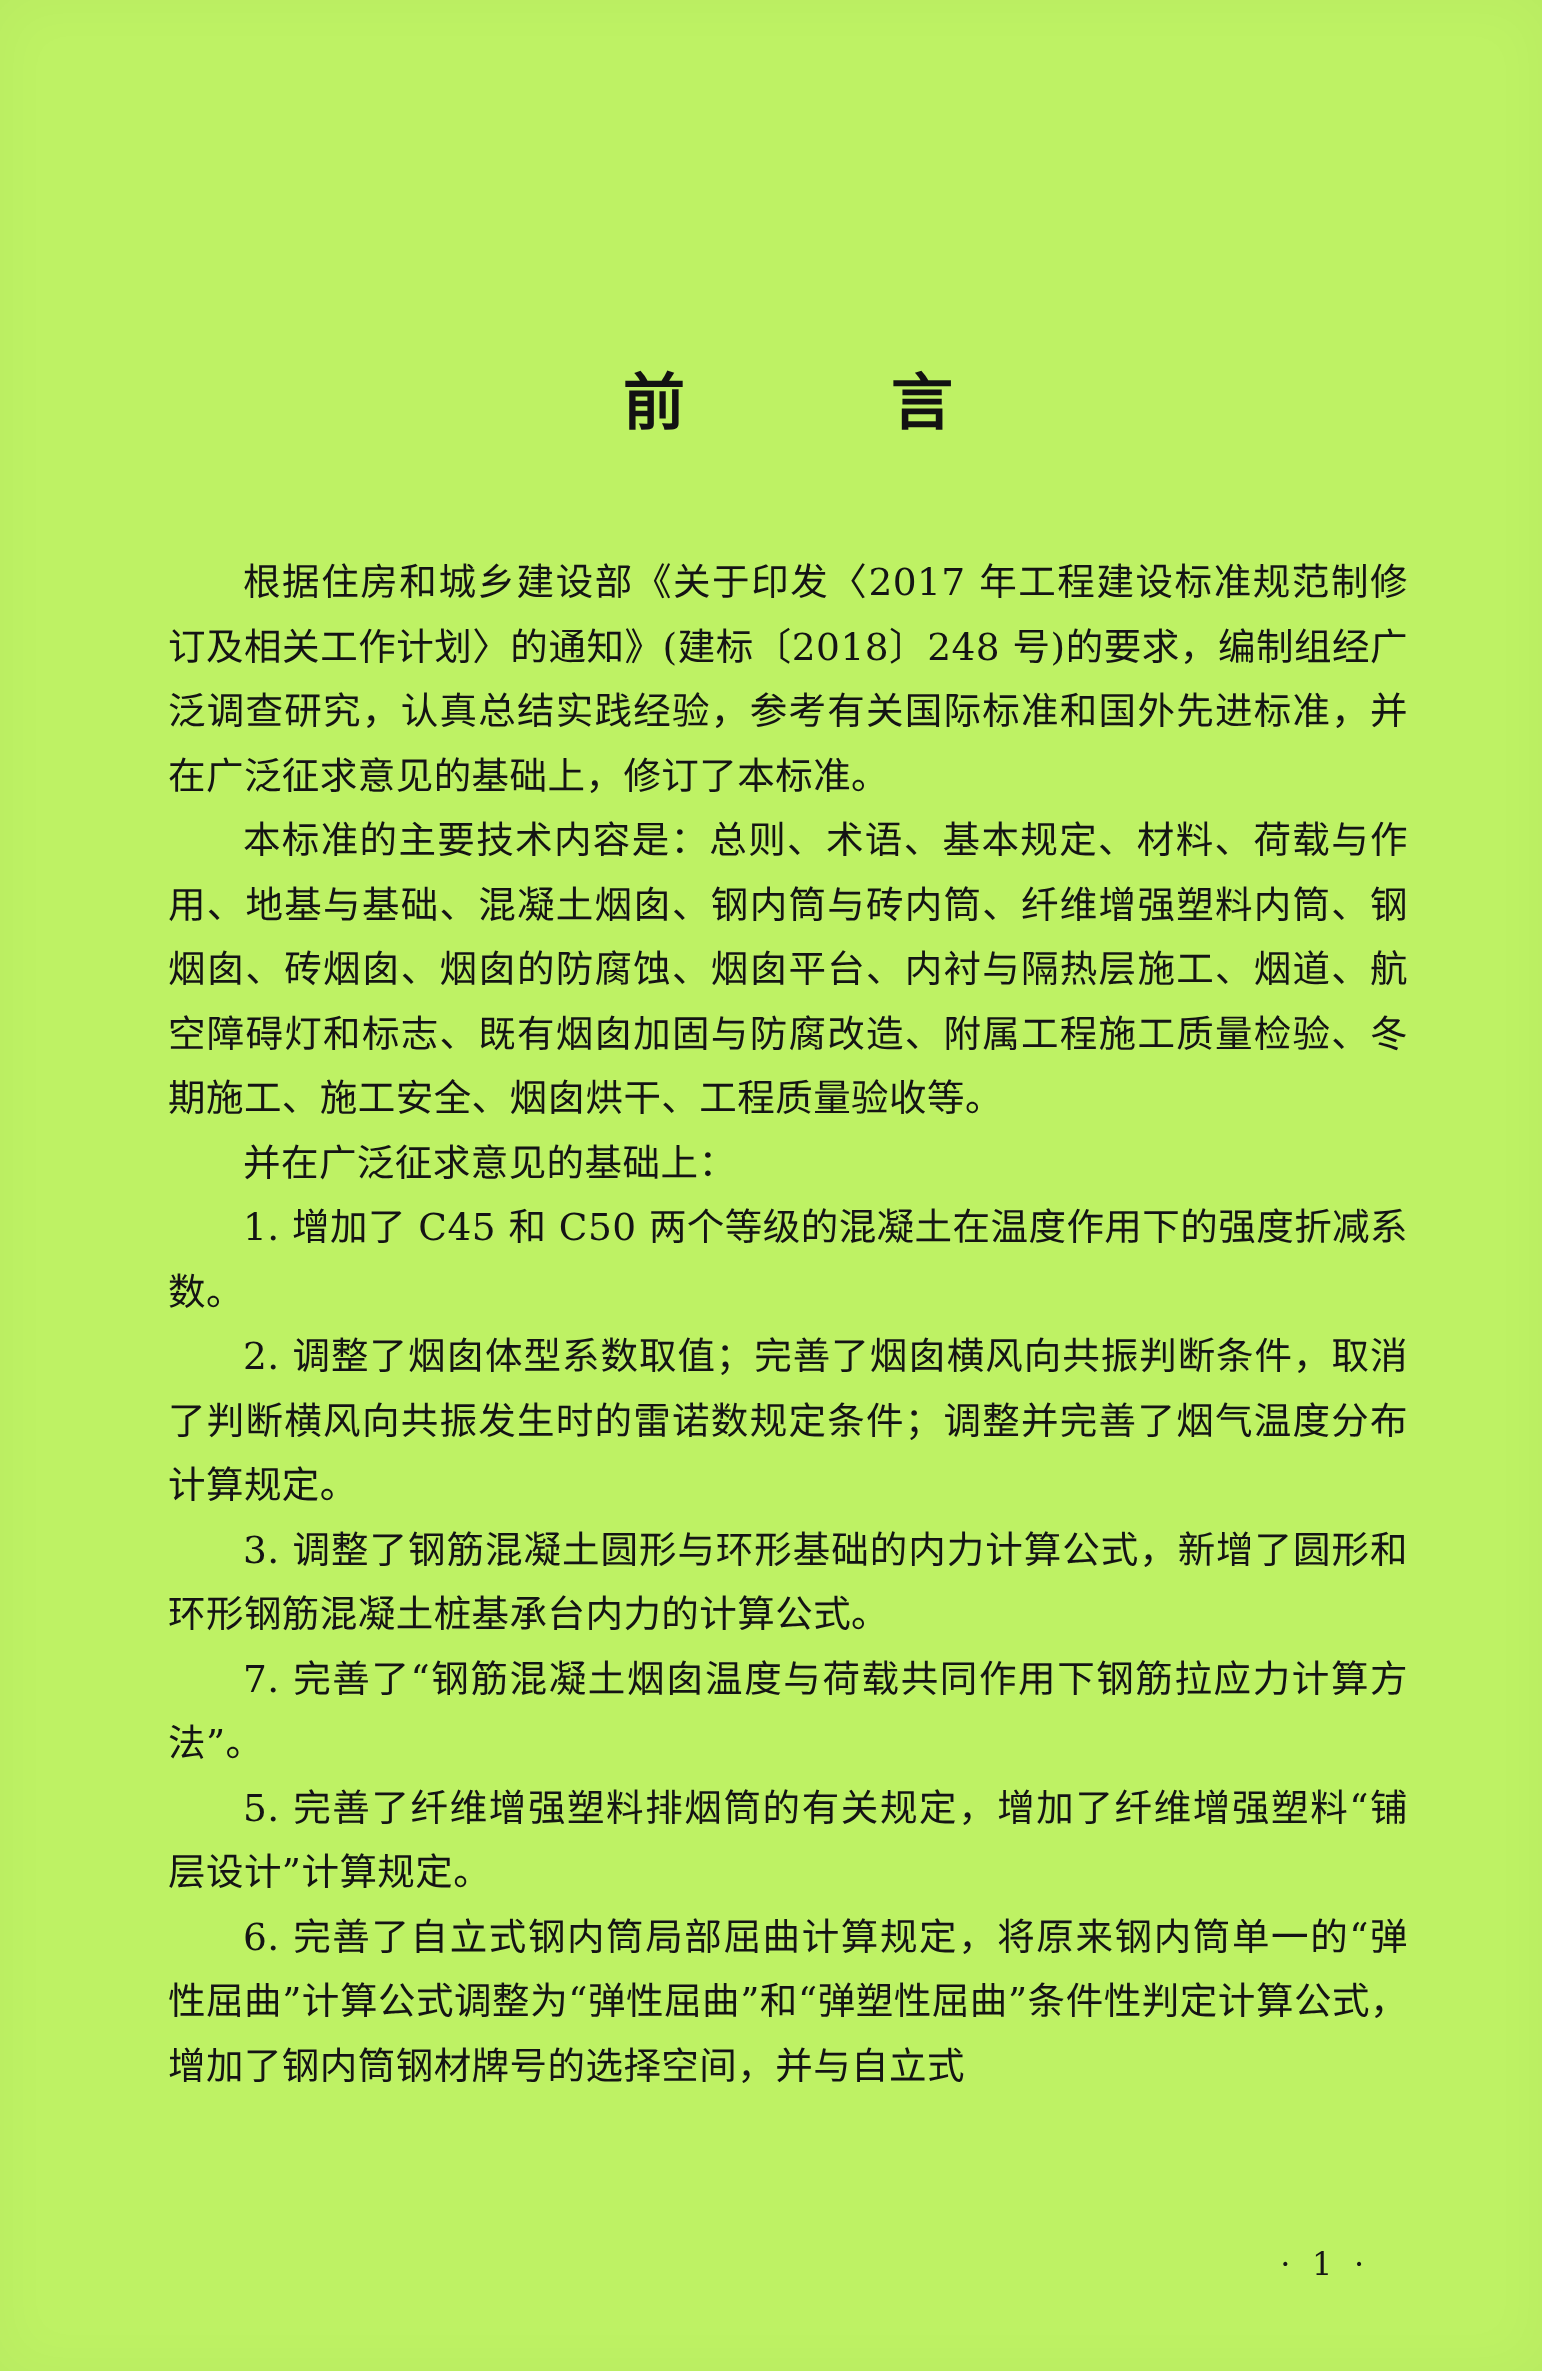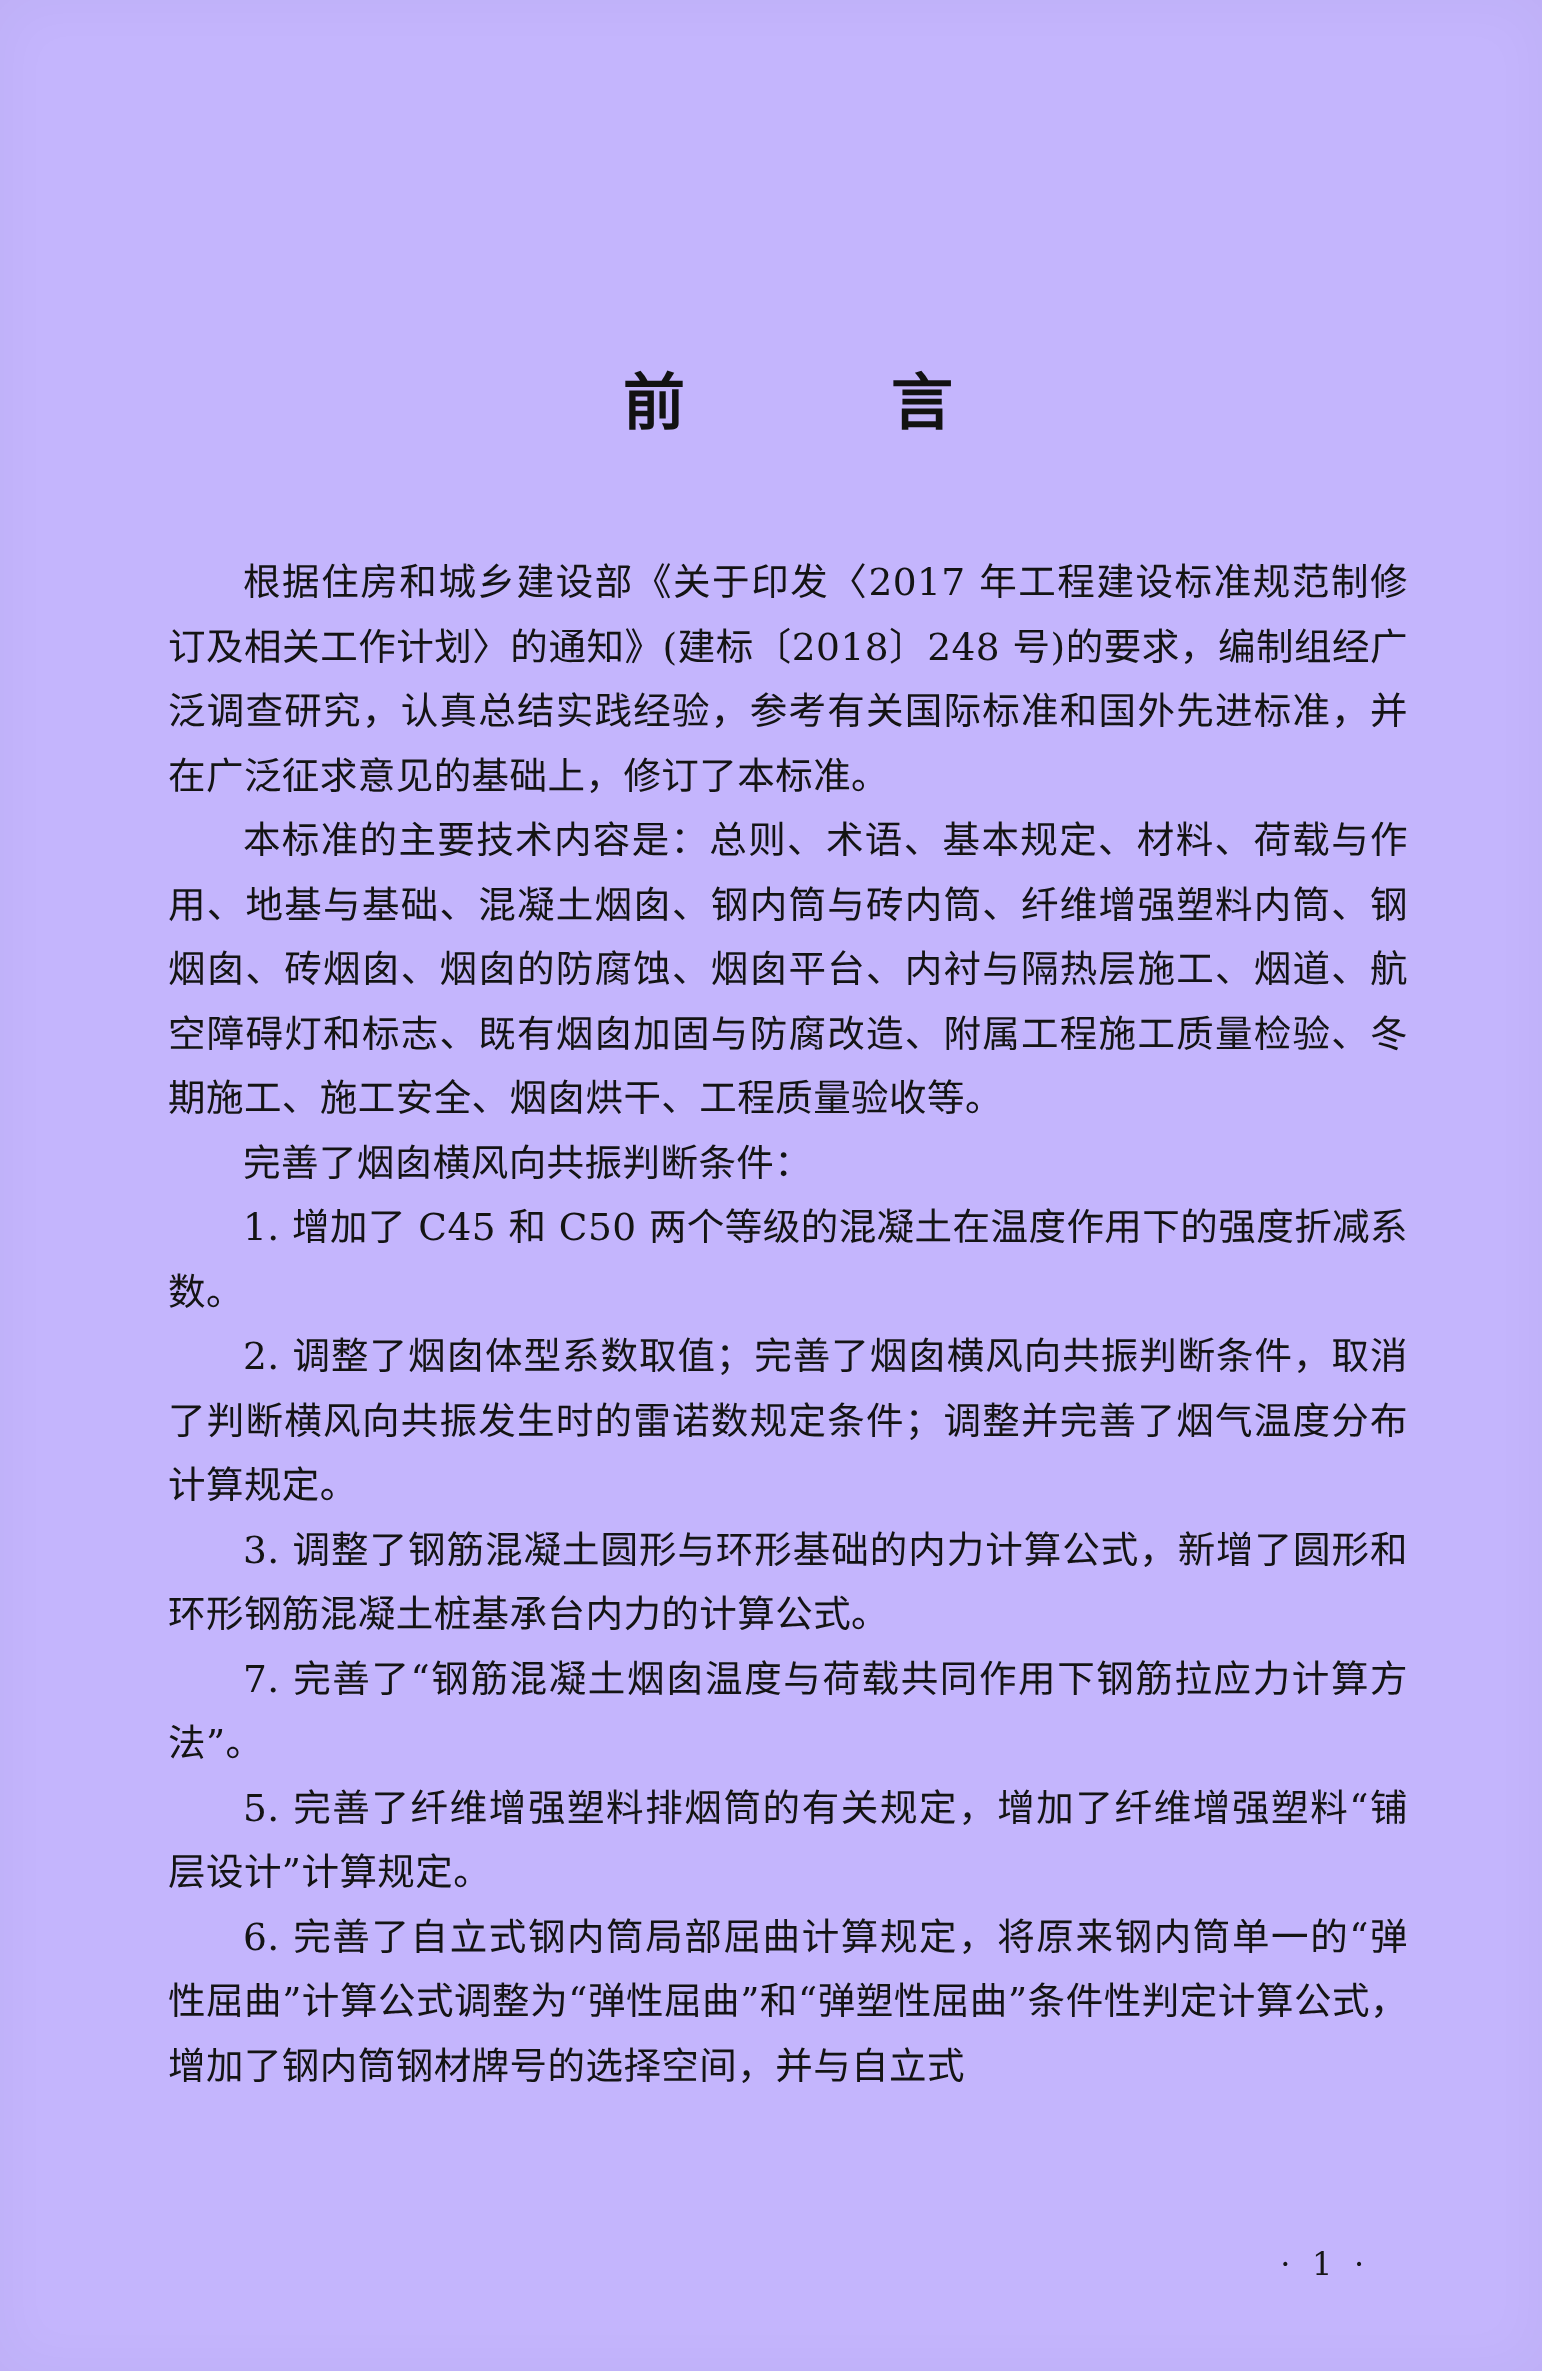--- a/index.html
+++ b/index.html
@@ -11,21 +11,21 @@
     width: 1542px;
     height: 2371px;
     font-family: "DejaVu Serif", "Liberation Serif", serif;
     color: #1a1a1a;
     position: relative;
     overflow: hidden;
   }
   .page {
     position: absolute;
     inset: 0;
-    background: #c4b5fd;
+    background: #bef264;
   }
   
   .page::before {
     content: "";
     position: absolute;
     inset: 0;
     box-shadow: inset 0 0 60px rgba(0,0,0,0.035);
     pointer-events: none;
   }
   .content {
@@ -72,21 +72,21 @@
 <body>
 
 <div class="page">
   <div class="content">
 
     <h1 class="doc-title">前　　言</h1>
 
     <div class="body-text">
       <p>根据住房和城乡建设部《关于印发〈2017 年工程建设标准规范制修订及相关工作计划〉的通知》(建标〔2018〕248 号)的要求，编制组经广泛调查研究，认真总结实践经验，参考有关国际标准和国外先进标准，并在广泛征求意见的基础上，修订了本标准。</p>
       <p>本标准的主要技术内容是：总则、术语、基本规定、材料、荷载与作用、地基与基础、混凝土烟囱、钢内筒与砖内筒、纤维增强塑料内筒、钢烟囱、砖烟囱、烟囱的防腐蚀、烟囱平台、内衬与隔热层施工、烟道、航空障碍灯和标志、既有烟囱加固与防腐改造、附属工程施工质量检验、冬期施工、施工安全、烟囱烘干、工程质量验收等。</p>
-      <p>完善了烟囱横风向共振判断条件：</p>
+      <p>并在广泛征求意见的基础上：</p>
       <p>1. 增加了 C45 和 C50 两个等级的混凝土在温度作用下的强度折减系数。</p>
       <p>2. 调整了烟囱体型系数取值；完善了烟囱横风向共振判断条件，取消了判断横风向共振发生时的雷诺数规定条件；调整并完善了烟气温度分布计算规定。</p>
       <p>3. 调整了钢筋混凝土圆形与环形基础的内力计算公式，新增了圆形和环形钢筋混凝土桩基承台内力的计算公式。</p>
       <p>7. 完善了“钢筋混凝土烟囱温度与荷载共同作用下钢筋拉应力计算方法”。</p>
       <p>5. 完善了纤维增强塑料排烟筒的有关规定，增加了纤维增强塑料“铺层设计”计算规定。</p>
       <p>6. 完善了自立式钢内筒局部屈曲计算规定，将原来钢内筒单一的“弹性屈曲”计算公式调整为“弹性屈曲”和“弹塑性屈曲”条件性判定计算公式，增加了钢内筒钢材牌号的选择空间，并与自立式</p>
     </div>
 
   </div>
 

